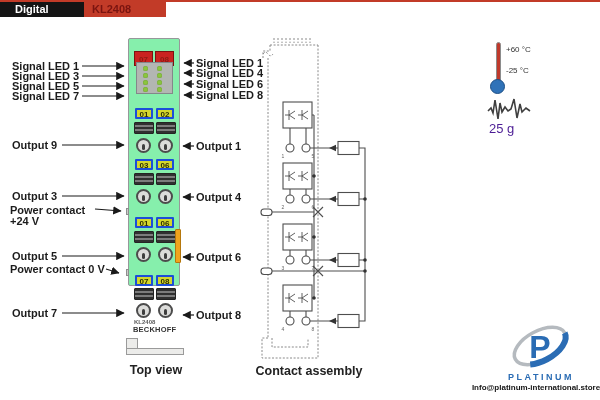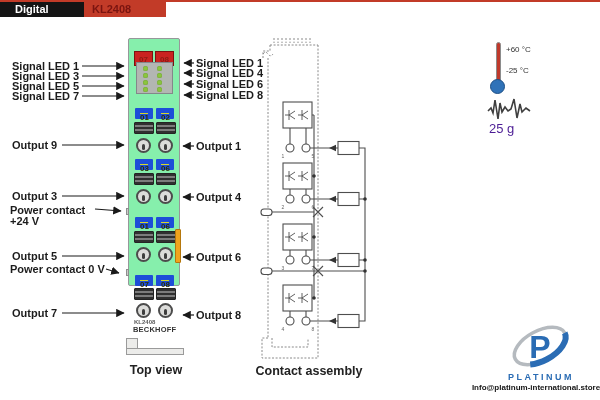--- a/index.html
+++ b/index.html
@@ -19,22 +19,22 @@
   
   #device{position:absolute;left:128px;top:38px;width:52px;height:248px;background:#86efac;
           border:1px solid #97979a;border-radius:2px;box-sizing:border-box;}
   .latch{position:absolute;width:19px;height:15px;background:#ca2320;border:1px solid #7d1110;
          color:#8e1b14;font:bold 8px/15px "Liberation Sans",sans-serif;text-align:center;box-sizing:border-box;}
   #ledpanel{position:absolute;left:7px;top:23px;width:37px;height:32px;background:#b3b6b2;
             border:1px solid #84878a;box-sizing:border-box;
             display:grid;grid-template-columns:repeat(2,6px);grid-auto-rows:7px;column-gap:8px;
             padding:3px 0 0 6px;}
   .led{width:5px;height:5px;border-radius:50%;background:#8cc63f;box-shadow:0 0 1px #4f7d1c inset;}
-  .chip{position:absolute;width:18px;height:11px;background:#d4d72b;border:5px solid #1d4ed8;
-        color:#2e3003;font:bold 8px/10px "Liberation Sans",sans-serif;
+  .chip{position:absolute;width:18px;height:11px;background:#d4d72b;border:2px solid #1d4ed8;
+        color:#2e3003;font:bold 8px/10px "Liberation Sans",sans-serif;text-align:center;
         border-radius:1px;box-sizing:border-box;}
   .contact{position:absolute;width:20px;height:12px;border:1px solid #242424;border-radius:1px;
            background:repeating-linear-gradient(180deg,#303030 0 2px,#7c7c7c 2px 4px);box-sizing:border-box;}
   .hole{position:absolute;width:15px;height:15px;background:#dcdcda;border:2px solid #4c4c4c;
         border-radius:50%;box-sizing:border-box;}
   .hole::after{content:"";position:absolute;left:3.5px;top:4px;width:3px;height:6px;background:#3e3e3e;border-radius:2px;}
   #latch-orange{position:absolute;left:46px;top:190px;width:6px;height:34px;background:#f0a31d;
                 border:1px solid #b5770c;border-radius:1px;box-sizing:border-box;}
   .nub{position:absolute;left:-3px;width:3px;height:7px;background:#c9c9c7;border:1px solid #8e8e8e;box-sizing:border-box;}
   #dev-model{position:absolute;left:5px;top:280px;font:bold 6px/6px "Liberation Sans",sans-serif;color:#5c5c5c;}

